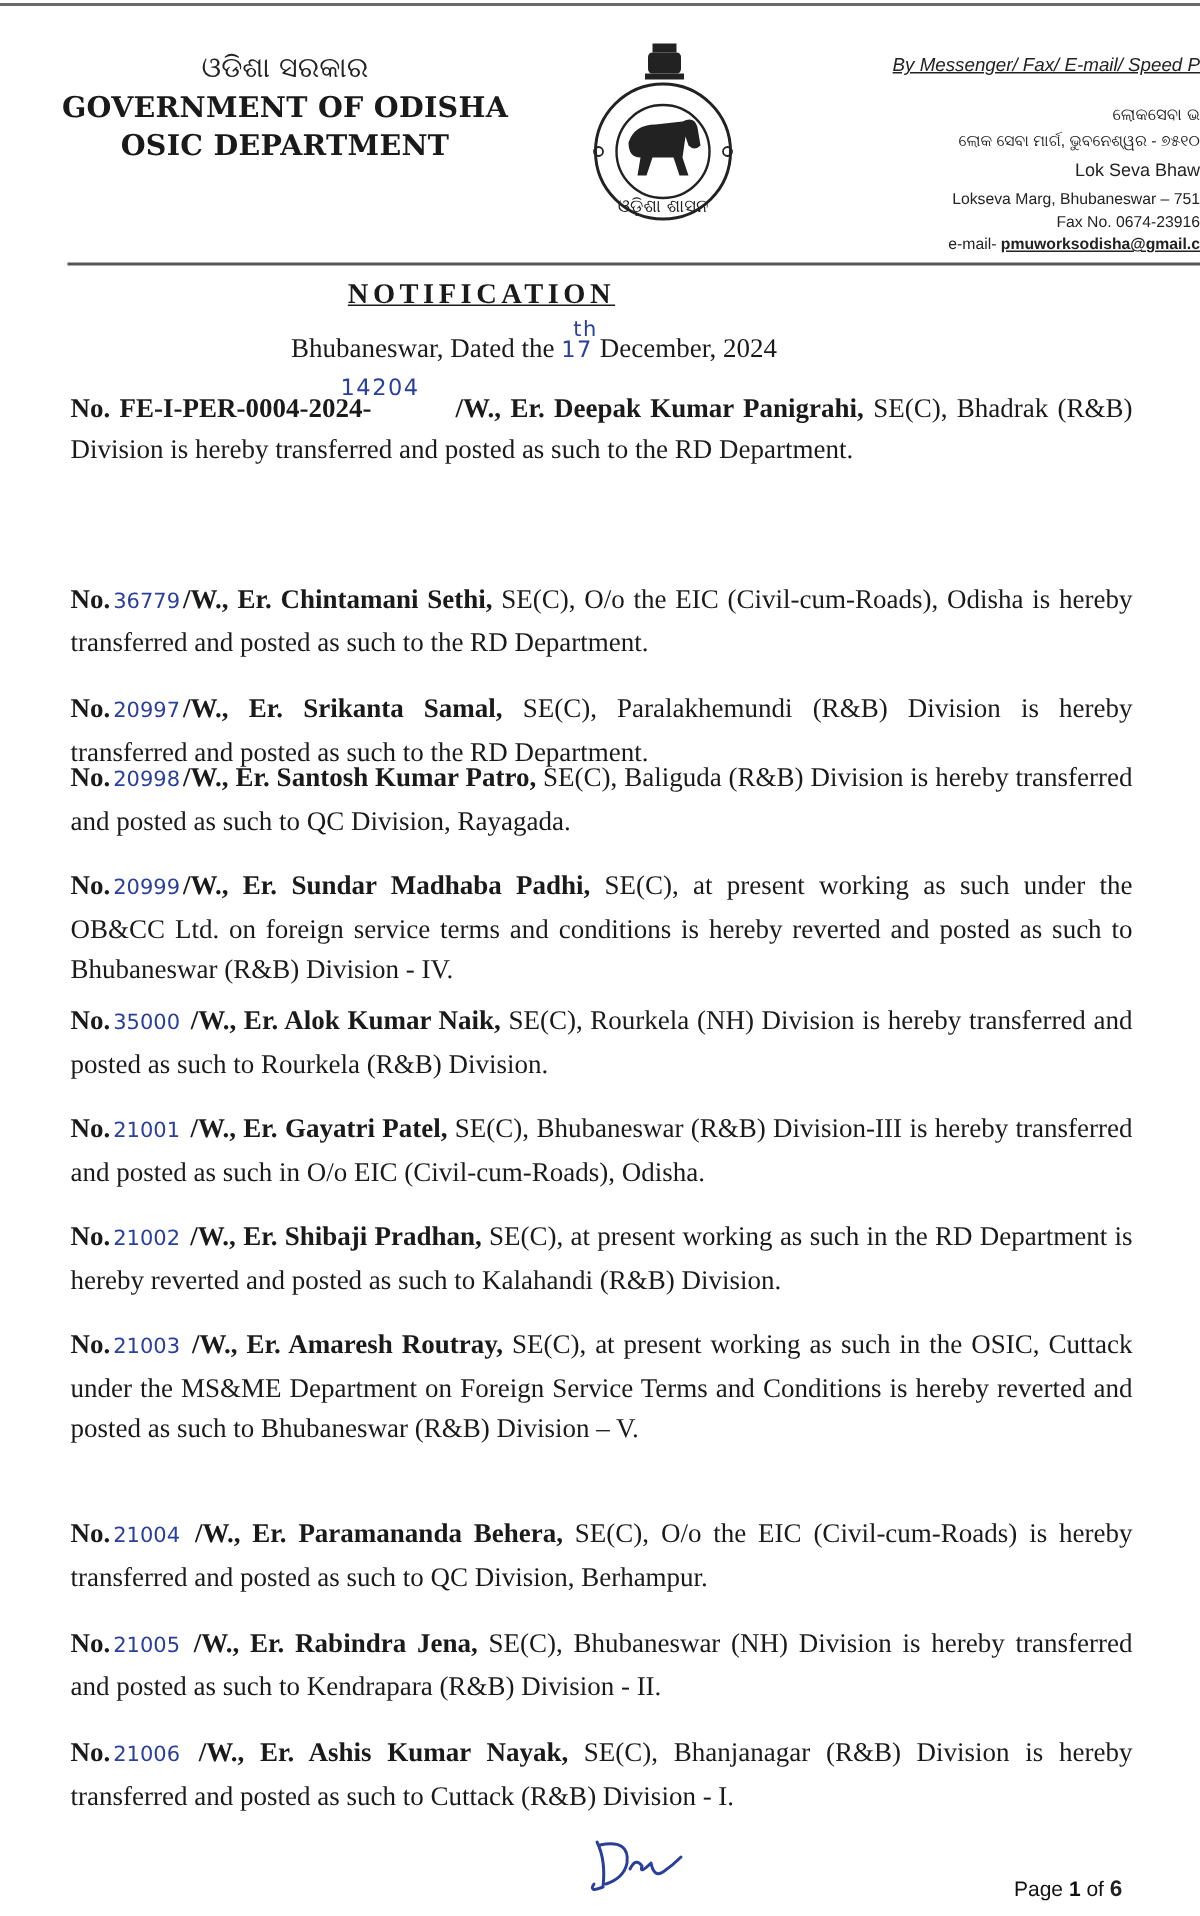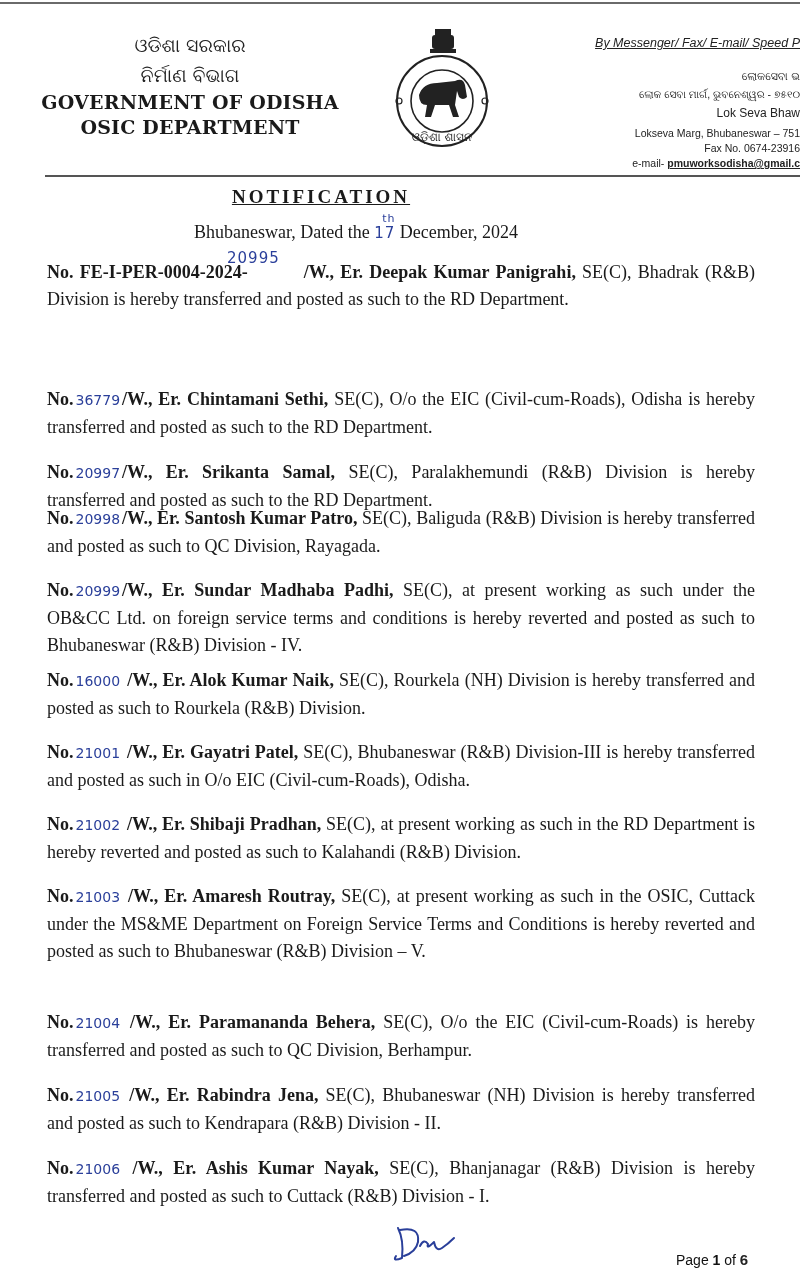--- a/index.html
+++ b/index.html
@@ -20,37 +20,36 @@
   .hdr-right .od-b { position: absolute; right: 30px; top: 52px; font-size: 10.5px; font-family: Liberation Sans, sans-serif; }
   .hdr-right .lsb { position: absolute; right: 30px; top: 70px; font-size: 12px; margin-left: 16px; }
   .hdr-right .addr { position: absolute; right: 30px; top: 91px; font-size: 10.5px; }
   .hdr-right .fax { position: absolute; right: 30px; top: 106px; font-size: 10.5px; }
   .hdr-right .email { position: absolute; right: 30px; top: 121px; font-size: 10.5px; }
   .hdr-right .email u { font-weight: bold; }
   .hdr-rule { position: absolute; left: 45px; top: 175px; width: 755px; height: 2px; background: #555; }
   .title { position: absolute; left: 0; top: 186px; width: 642px; text-align: center; font-weight: bold; font-size: 19px; letter-spacing: 3px; text-decoration: underline; }
   .dateline { position: absolute; left: 0; top: 222px; width: 712px; text-align: center; font-size: 18px; }
   .hw { font-family: "DejaVu Sans", sans-serif; color: #2a3f9a; font-size: 15px; font-weight: normal; letter-spacing: 1px; }
-  .hw-sup { position: absolute; font-family: "DejaVu Sans", sans-serif; color: #2a3f9a; font-size: 11px; }
+  .hw-sup { position: absolute; font-family: "DejaVu Sans", sans-serif; color: #2a3f9a; font-size: 14px; }
   .para { position: absolute; left: 47px; width: 708px; font-size: 18px; line-height: 27px; text-align: justify; text-align-last: left; }
   .para b { font-weight: bold; }
   .hwnum { display: inline-block; font-family: "DejaVu Sans", sans-serif; color: #2a3f9a; font-size: 14px; margin: 0 2px; }
   .sig { position: absolute; left: 390px; top: 1220px; width: 70px; height: 45px; }
   .page { position: absolute; left: 676px; top: 1251px; font-family: "Liberation Sans", sans-serif; font-size: 14px; color: #111; }
   .page .pnum { font-weight: bold; }
   .page .hwtot { font-weight: bold; color: #222; font-size: 15px; }
 </style>
 </head>
 <body>
 
 <div class="top-rule"></div>
 
 <div class="hdr-left">
   <div class="od1">ଓଡିଶା ସରକାର</div>
-  <div class="od2">ନିର୍ମାଣ ବିଭାଗ</div>
   <div class="gov">GOVERNMENT OF ODISHA</div>
   <div class="gov">OSIC DEPARTMENT</div>
 </div>
 
 <svg class="emblem" viewBox="0 0 115 125">
   <g>
     <rect x="50" y="4" width="16" height="6" fill="#222"></rect>
     <rect x="47" y="10" width="22" height="14" rx="3" fill="#222"></rect>
     <rect x="45" y="24" width="26" height="4" fill="#222"></rect>
   </g>
@@ -78,42 +77,42 @@
 
 <div class="title">NOTIFICATION</div>
 
 <div class="dateline">
   <span>Bhubaneswar, Dated the</span>
   <span class="hw" style="position:relative;"><span>17</span><span class="hw-sup" style="left:8px;top:-12px;">th</span></span>
   <span>December, 2024</span>
 </div>
 
 <div class="para" style="top:259px;">
-  <span style="position:absolute; left:180px; top:-14px;" class="hw">20995</span>
+  <span style="position:absolute; left:180px; top:-14px;" class="hw">14204</span>
   <b>No. FE-I-PER-0004-2024-</b><span style="display:inline-block;width:56px;"></span><b>/W., </b><b>Er. Deepak Kumar Panigrahi,</b><span> SE(C), Bhadrak (R&amp;B) Division is hereby transferred and posted as such to the RD Department.</span>
 </div>
 
 <div class="para" style="top:386px;">
   <b>No.</b><span class="hwnum">36779</span><b>/W., </b><b>Er. Chintamani Sethi,</b><span> SE(C), O/o the EIC (Civil-cum-Roads), Odisha is hereby transferred and posted as such to the RD Department.</span>
 </div>
 
 <div class="para" style="top:459px;">
   <b>No.</b><span class="hwnum">20997</span><b>/W., </b><b>Er. Srikanta Samal,</b><span> SE(C), Paralakhemundi (R&amp;B) Division is hereby transferred and posted as such to the RD Department.</span>
 </div>
 
 <div class="para" style="top:505px;">
   <b>No.</b><span class="hwnum">20998</span><b>/W., </b><b>Er. Santosh Kumar Patro,</b><span> SE(C), Baliguda (R&amp;B) Division is hereby transferred and posted as such to QC Division, Rayagada.</span>
 </div>
 
 <div class="para" style="top:577px;">
   <b>No.</b><span class="hwnum">20999</span><b>/W., </b><b>Er. Sundar Madhaba Padhi,</b><span> SE(C), at present working as such under the OB&amp;CC Ltd. on foreign service terms and conditions is hereby reverted and posted as such to Bhubaneswar (R&amp;B) Division - IV.</span>
 </div>
 
 <div class="para" style="top:667px;">
-  <b>No.</b><span class="hwnum">16000</span><b> /W., </b><b>Er. Alok Kumar Naik,</b><span> SE(C), Rourkela (NH) Division is hereby transferred and posted as such to Rourkela (R&amp;B) Division.</span>
+  <b>No.</b><span class="hwnum">35000</span><b> /W., </b><b>Er. Alok Kumar Naik,</b><span> SE(C), Rourkela (NH) Division is hereby transferred and posted as such to Rourkela (R&amp;B) Division.</span>
 </div>
 
 <div class="para" style="top:739px;">
   <b>No.</b><span class="hwnum">21001</span><b> /W., </b><b>Er. Gayatri Patel,</b><span> SE(C), Bhubaneswar (R&amp;B) Division-III is hereby transferred and posted as such in O/o EIC (Civil-cum-Roads), Odisha.</span>
 </div>
 
 <div class="para" style="top:811px;">
   <b>No.</b><span class="hwnum">21002</span><b> /W., </b><b>Er. Shibaji Pradhan,</b><span> SE(C), at present working as such in the RD Department is hereby reverted and posted as such to Kalahandi (R&amp;B) Division.</span>
 </div>
 

